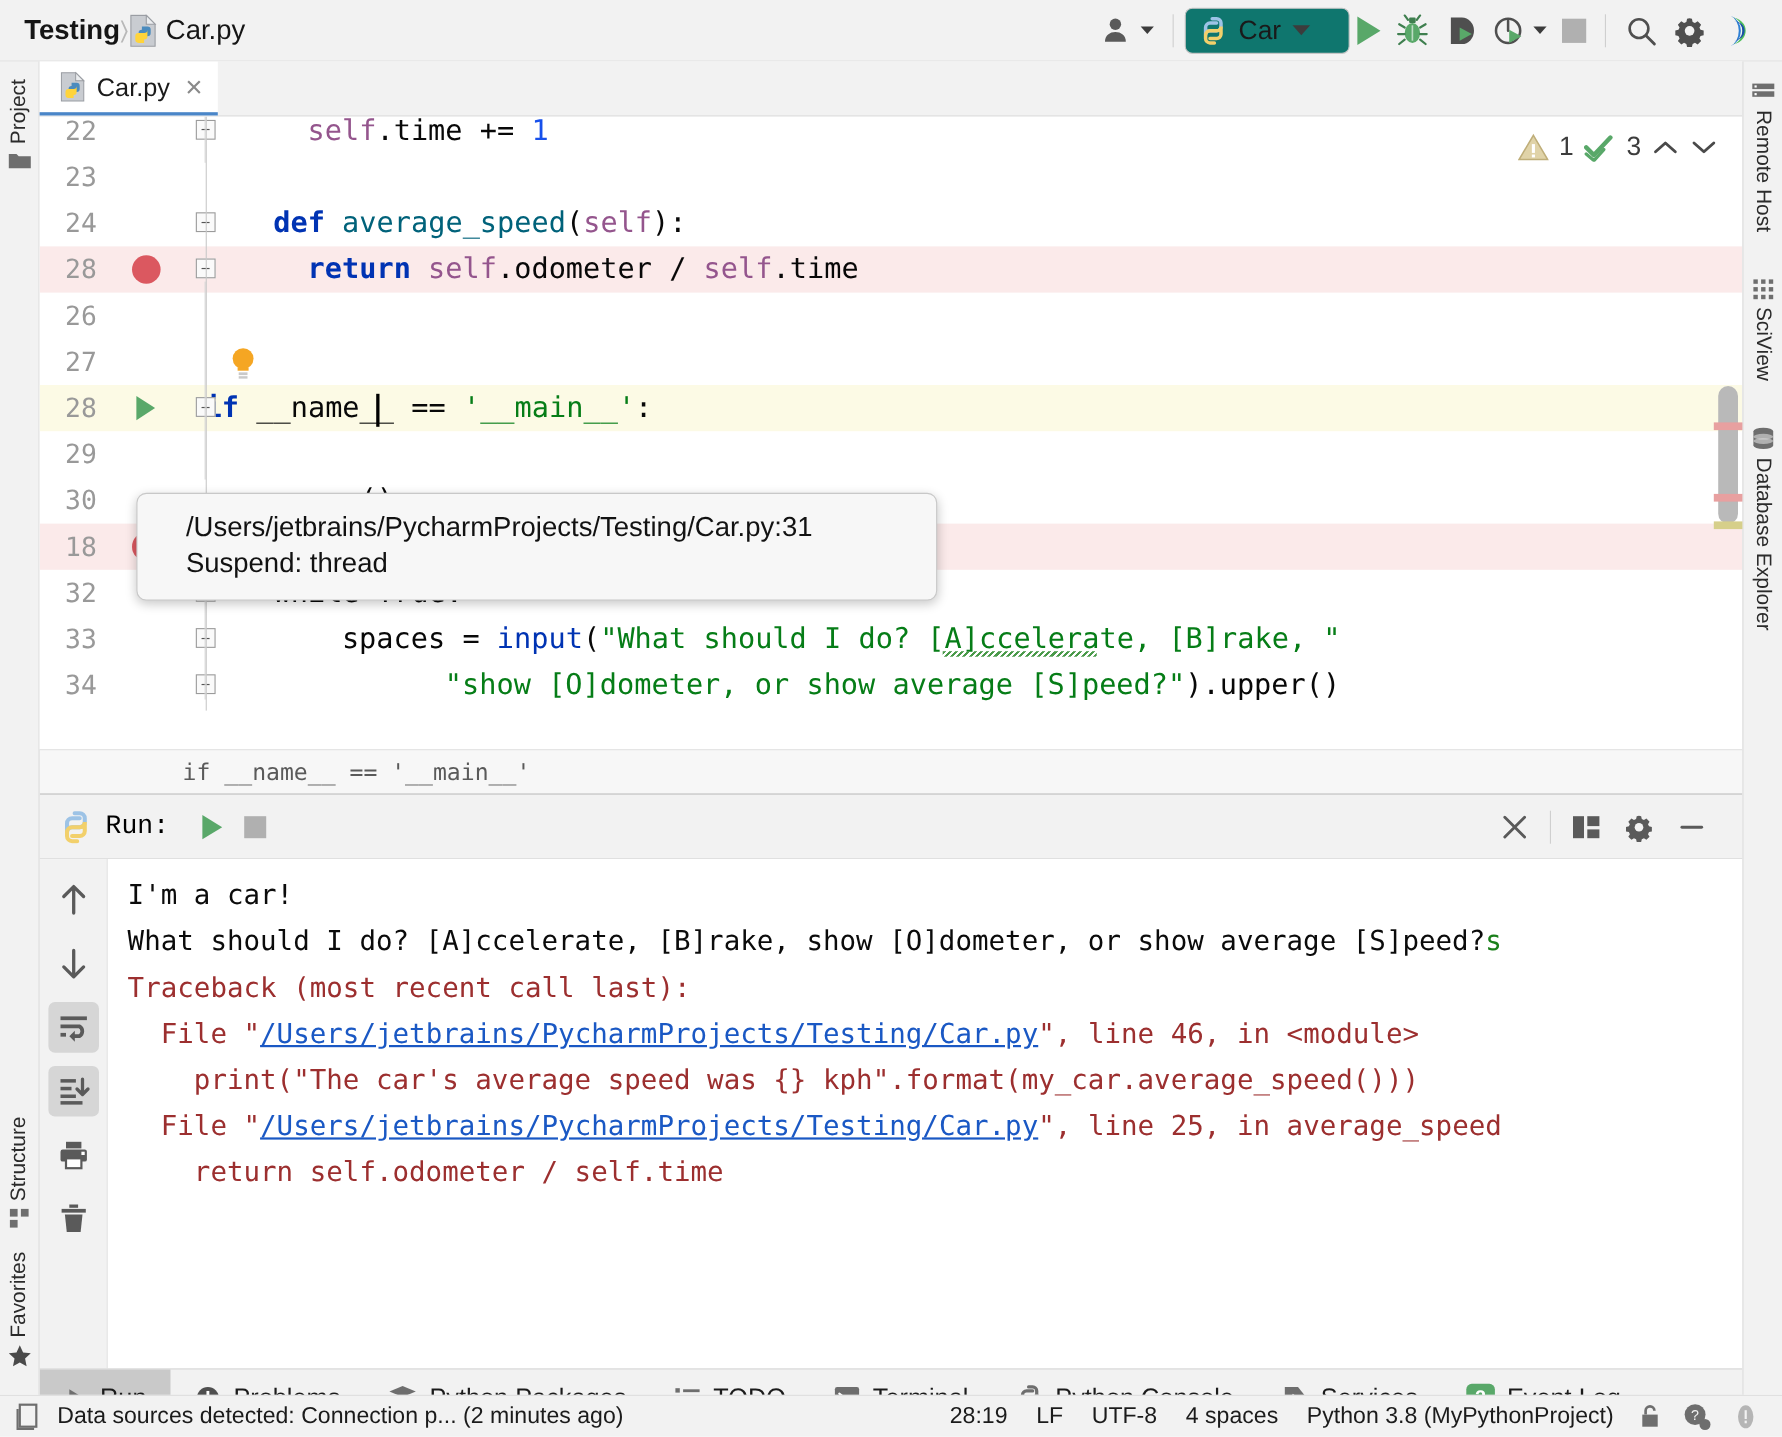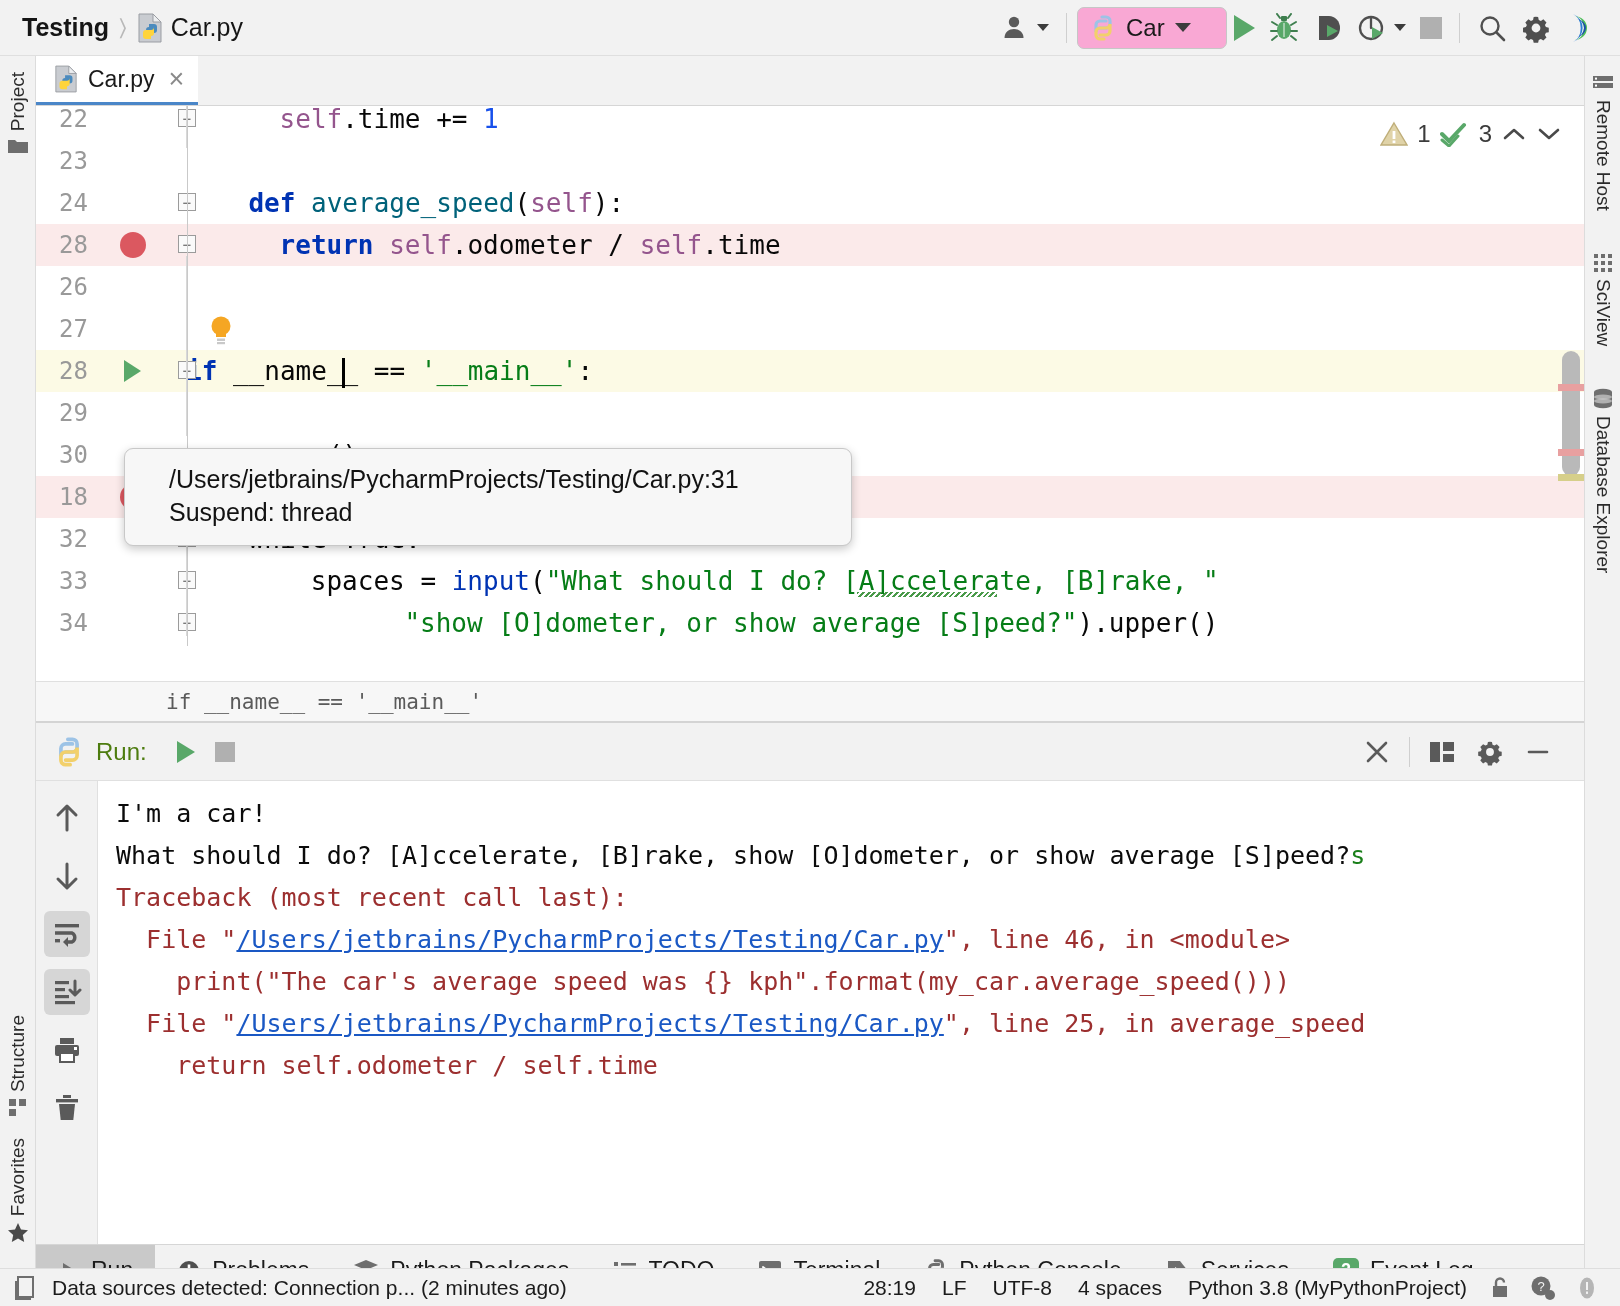--- a/index.html
+++ b/index.html
@@ -11,34 +11,34 @@
     -webkit-font-smoothing: antialiased;
   }
   .app { position:relative; width:1620px; height:1306px; display:flex; flex-direction:column; }
 
   
   .header {
     height:56px; flex:0 0 56px; background:#f2f2f2;
     display:flex; align-items:center; padding:0 16px 0 22px;
     border-bottom:1px solid #dfdfdf;
   }
-  .breadcrumb { display:flex; align-items:center; gap:10px; }
+  .breadcrumb { display:flex; align-items:center; gap:0; }
   .bc-project { font-size:25px; font-weight:bold; color:#151515; letter-spacing:0px;}
   .bc-sep { font-size:23px; color:#b8b8b8; font-weight:300; }
   .bc-file { font-size:25px; color:#151515; }
   .bc-file-wrap { display:flex; align-items:center; gap:8px; }
 
   .header-spacer { flex:1 1 auto; }
   .header-right { display:flex; align-items:center; gap:0px; }
   .hdr-btn { display:flex; align-items:center; justify-content:center; height:40px; padding:0 7px; cursor:default;}
   .vdiv { width:1px; height:30px; background:#cfcfcf; margin:0 10px; }
 
   .run-config {
     display:flex; align-items:center; gap:10px;
-    border:1px solid #c6c6c6; border-radius:7px; background:#f9a8d4;
+    border:1px solid #c6c6c6; border-radius:7px; background:#0f766e;
     height:42px; padding:0 14px 0 12px; min-width:150px;
   }
   .run-config .label { font-size:24px; color:#1a1a1a; }
 
   .caret-down {
     width:0;height:0;border-left:8px solid transparent;border-right:8px solid transparent;
     border-top:9px solid #3c3c3c;
   }
   .caret-down.sm { border-left-width:6px;border-right-width:6px;border-top-width:7px; }
 
@@ -142,21 +142,21 @@
     display:flex; align-items:center; padding-left:130px;
     font-family:"DejaVu Sans Mono", monospace; font-size:21px; color:#5a5a5a;
   }
 
   
   .runwin { flex:0 0 auto; display:flex; flex-direction:column; background:#fff; border-top:2px solid #d4d4d4; }
   .runhdr {
     height:58px; flex:0 0 58px; background:#f2f2f2; display:flex; align-items:center;
     padding:0 22px 0 18px; border-bottom:1px solid #e0e0e0;
   }
-  .runhdr .title { font-size:24px; color:#4d7c0f; margin:0 20px 0 12px; }
+  .runhdr .title { font-size:24px; color:#000000; margin:0 20px 0 12px;font-family:Liberation Mono, monospace; }
   .runhdr .spacer { flex:1 1 auto; }
   .run-ctl { padding:0 10px; display:flex; align-items:center; }
 
   .runbody { flex:1 1 auto; display:flex; min-height:0; }
   .run-rail {
     width:62px; flex:0 0 62px; background:#f2f2f2; border-right:1px solid #e0e0e0;
     display:flex; flex-direction:column; align-items:center; padding-top:14px; gap:12px;
   }
   .rbtn { width:46px;height:46px; display:flex;align-items:center;justify-content:center; border-radius:6px;}
   .rbtn.on { background:#d6d6d6; }

